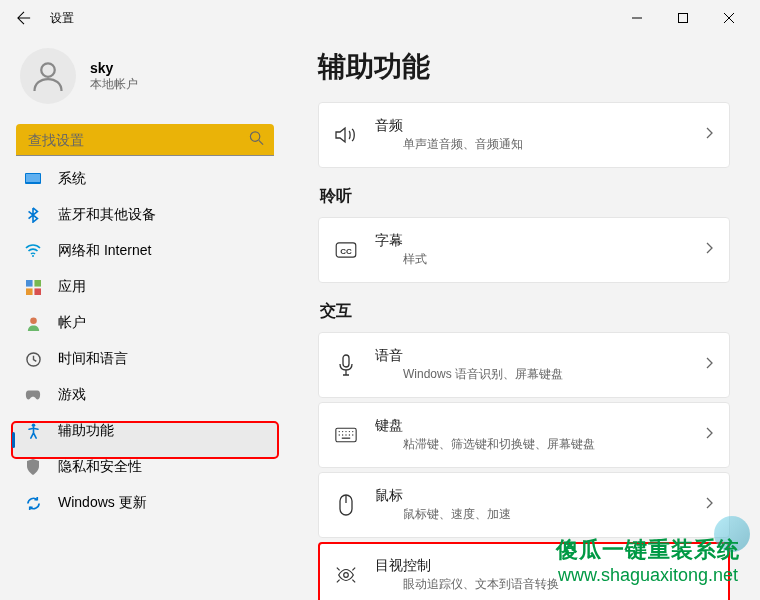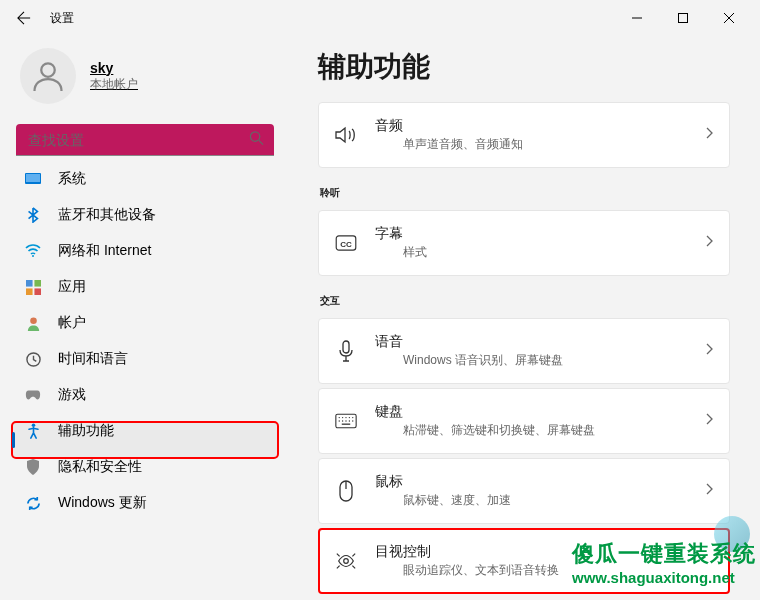--- a/index.html
+++ b/index.html
@@ -7,54 +7,54 @@
     
     .titlebar { height: 36px; display: flex; align-items: center; padding: 10px 8px; }
     .back-btn { width: 32px; height: 32px; display: flex; align-items: center; justify-content: center; cursor: pointer; }
     .titlebar-title { font-size: 12px; margin-left: 10px; color: #000; }
     .window-controls { margin-left: auto; display: flex; gap: 0; }
     .window-btn { width: 46px; height: 32px; display: flex; align-items: center; justify-content: center; cursor: pointer; }
     
     .content { display: flex; height: calc(100% - 36px); }
     
     .sidebar { width: 290px; padding: 0 12px; overflow-y: auto; }
-    .user-section { display: flex; align-items: center; padding: 12px 8px 20px 8px; gap: 14px; text-decoration: underline; }
+    .user-section { display: flex; align-items: center; padding: 12px 8px 20px 8px; gap: 14px; }
     .avatar { width: 56px; height: 56px; border-radius: 50%; background: #e8e8e8; display: flex; align-items: center; justify-content: center; }
     .user-info { display: flex; flex-direction: column; }
     .user-name { font-size: 14px; font-weight: 600; color: #000; }
     .user-type { font-size: 12px; color: #666; }
     
     .search-box { position: relative; margin: 0 4px 14px 4px; }
-    .search-input { width: 100%; height: 32px; border: none; border-bottom: 1px solid #888; background: #be185d; padding: 0 36px 0 12px; font-size: 14px; border-radius: 4px 4px 0 0; }
+    .search-input { width: 100%; height: 32px; border: none; border-bottom: 1px solid #888; background: #eab308; padding: 0 36px 0 12px; font-size: 14px; border-radius: 4px 4px 0 0; }
     .search-input::placeholder { color: #666; }
     .search-icon { position: absolute; right: 10px; top: 50%; transform: translateY(-50%); }
     
     .nav-list { list-style: none; }
     .nav-item { display: flex; height: 36px; padding: 0 12px; cursor: pointer; border-radius: 4px; gap: 16px; font-size: 14px; color: #000; position: relative; }
     .nav-item.active { background: #eaeaea; }
     .nav-item.active::before { content: ''; position: absolute; left: 0; top: 10px; bottom: 10px; width: 3px; background: #0067c0; border-radius: 2px; }
     .nav-item.highlighted { outline: 2px solid red; outline-offset: -1px; }
     .nav-icon { width: 18px; height: 18px; display: flex; align-items: center; justify-content: center; flex-shrink: 0; }
     
     .main { flex: 1; padding: 12px 30px 0 28px; overflow-y: auto; }
     .page-title { font-size: 28px; font-weight: 600; margin-bottom: 16px; color: #1a1a1a; }
     
-    .section-header { font-size: 10px; font-weight: 600; color: #1a1a1a; margin: 18px 0 10px 2px; }
+    .section-header { font-size: 16px; font-weight: 600; color: #1a1a1a; margin: 18px 0 10px 2px; }
     
     .setting-card { background: #fff; border: 1px solid #e5e5e5; border-radius: 4px; padding: 14px 16px; display: flex; align-items: center; gap: 18px; cursor: pointer; margin-bottom: 4px; }
     .setting-card.highlighted { border: 2px solid red; padding: 13px 15px; }
     .card-icon { width: 22px; display: flex; align-items: center; justify-content: center; flex-shrink: 0; }
     .card-text { flex: 1; }
     .card-title { font-size: 14px; color: #1a1a1a; }
     .card-sub { font-size: 12px; color: #666; margin-top: 1px; margin-left: 28px; }
     .chevron { color: #666; flex-shrink: 0; }
     
-    .watermark { position: absolute; right: 4px; bottom: 14px; text-align: left; pointer-events: none; }
+    .watermark { position: absolute; right: 20px; bottom: 14px; text-align: center; pointer-events: none; }
     .watermark-l1 { font-size: 22px; font-weight: bold; color: #009944; letter-spacing: 1px; }
-    .watermark-l2 { font-size: 15px; color: #009944; font-weight: bold; }
+    .watermark-l2 { font-size: 18px; color: #009944; font-weight: normal; }
     .watermark-badge { position: absolute; right: 10px; bottom: 48px; width: 36px; height: 36px; border-radius: 50%; background: linear-gradient(135deg, #6dd5ed, #2193b0); opacity: 0.5; pointer-events: none; }
   </style>
 </head>
 <body>
 
 <div class="titlebar">
   <div class="back-btn">
     <svg width="14" height="14" viewBox="0 0 16 16">
         <path d="M8 1L1 8l7 7M1 8h14" stroke="#000" stroke-width="1.2" fill="none"></path>
       </svg>

